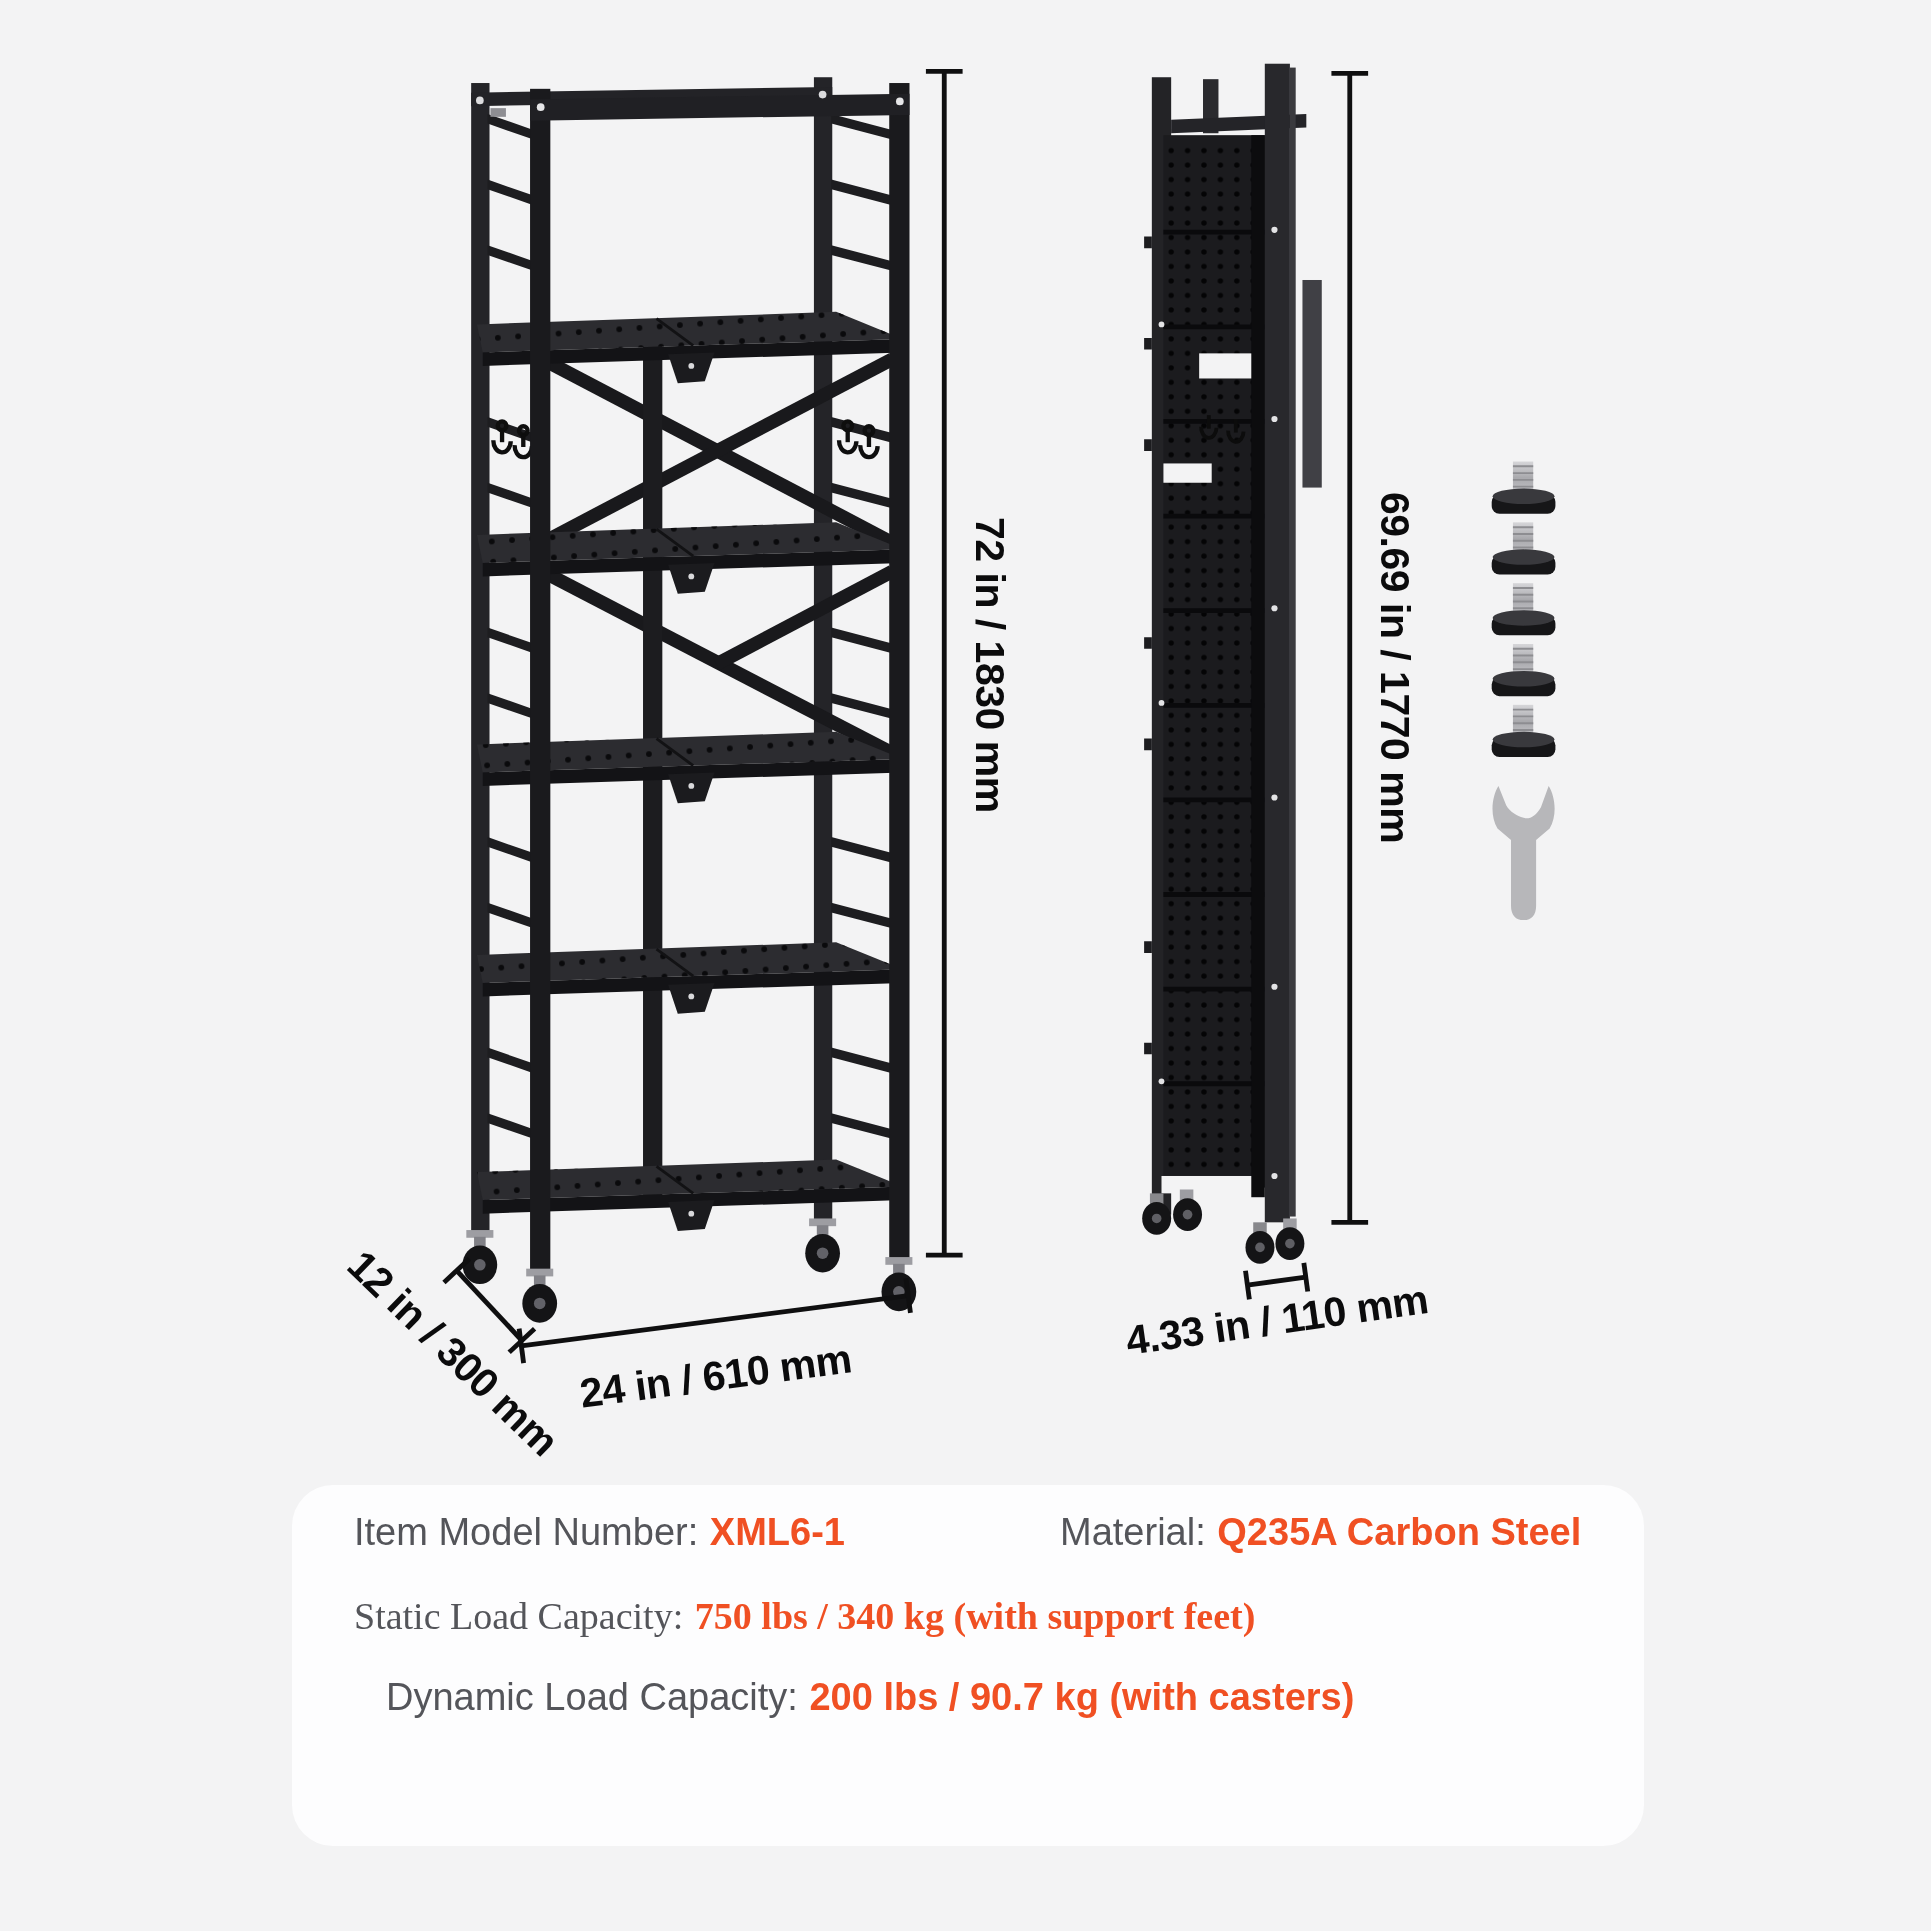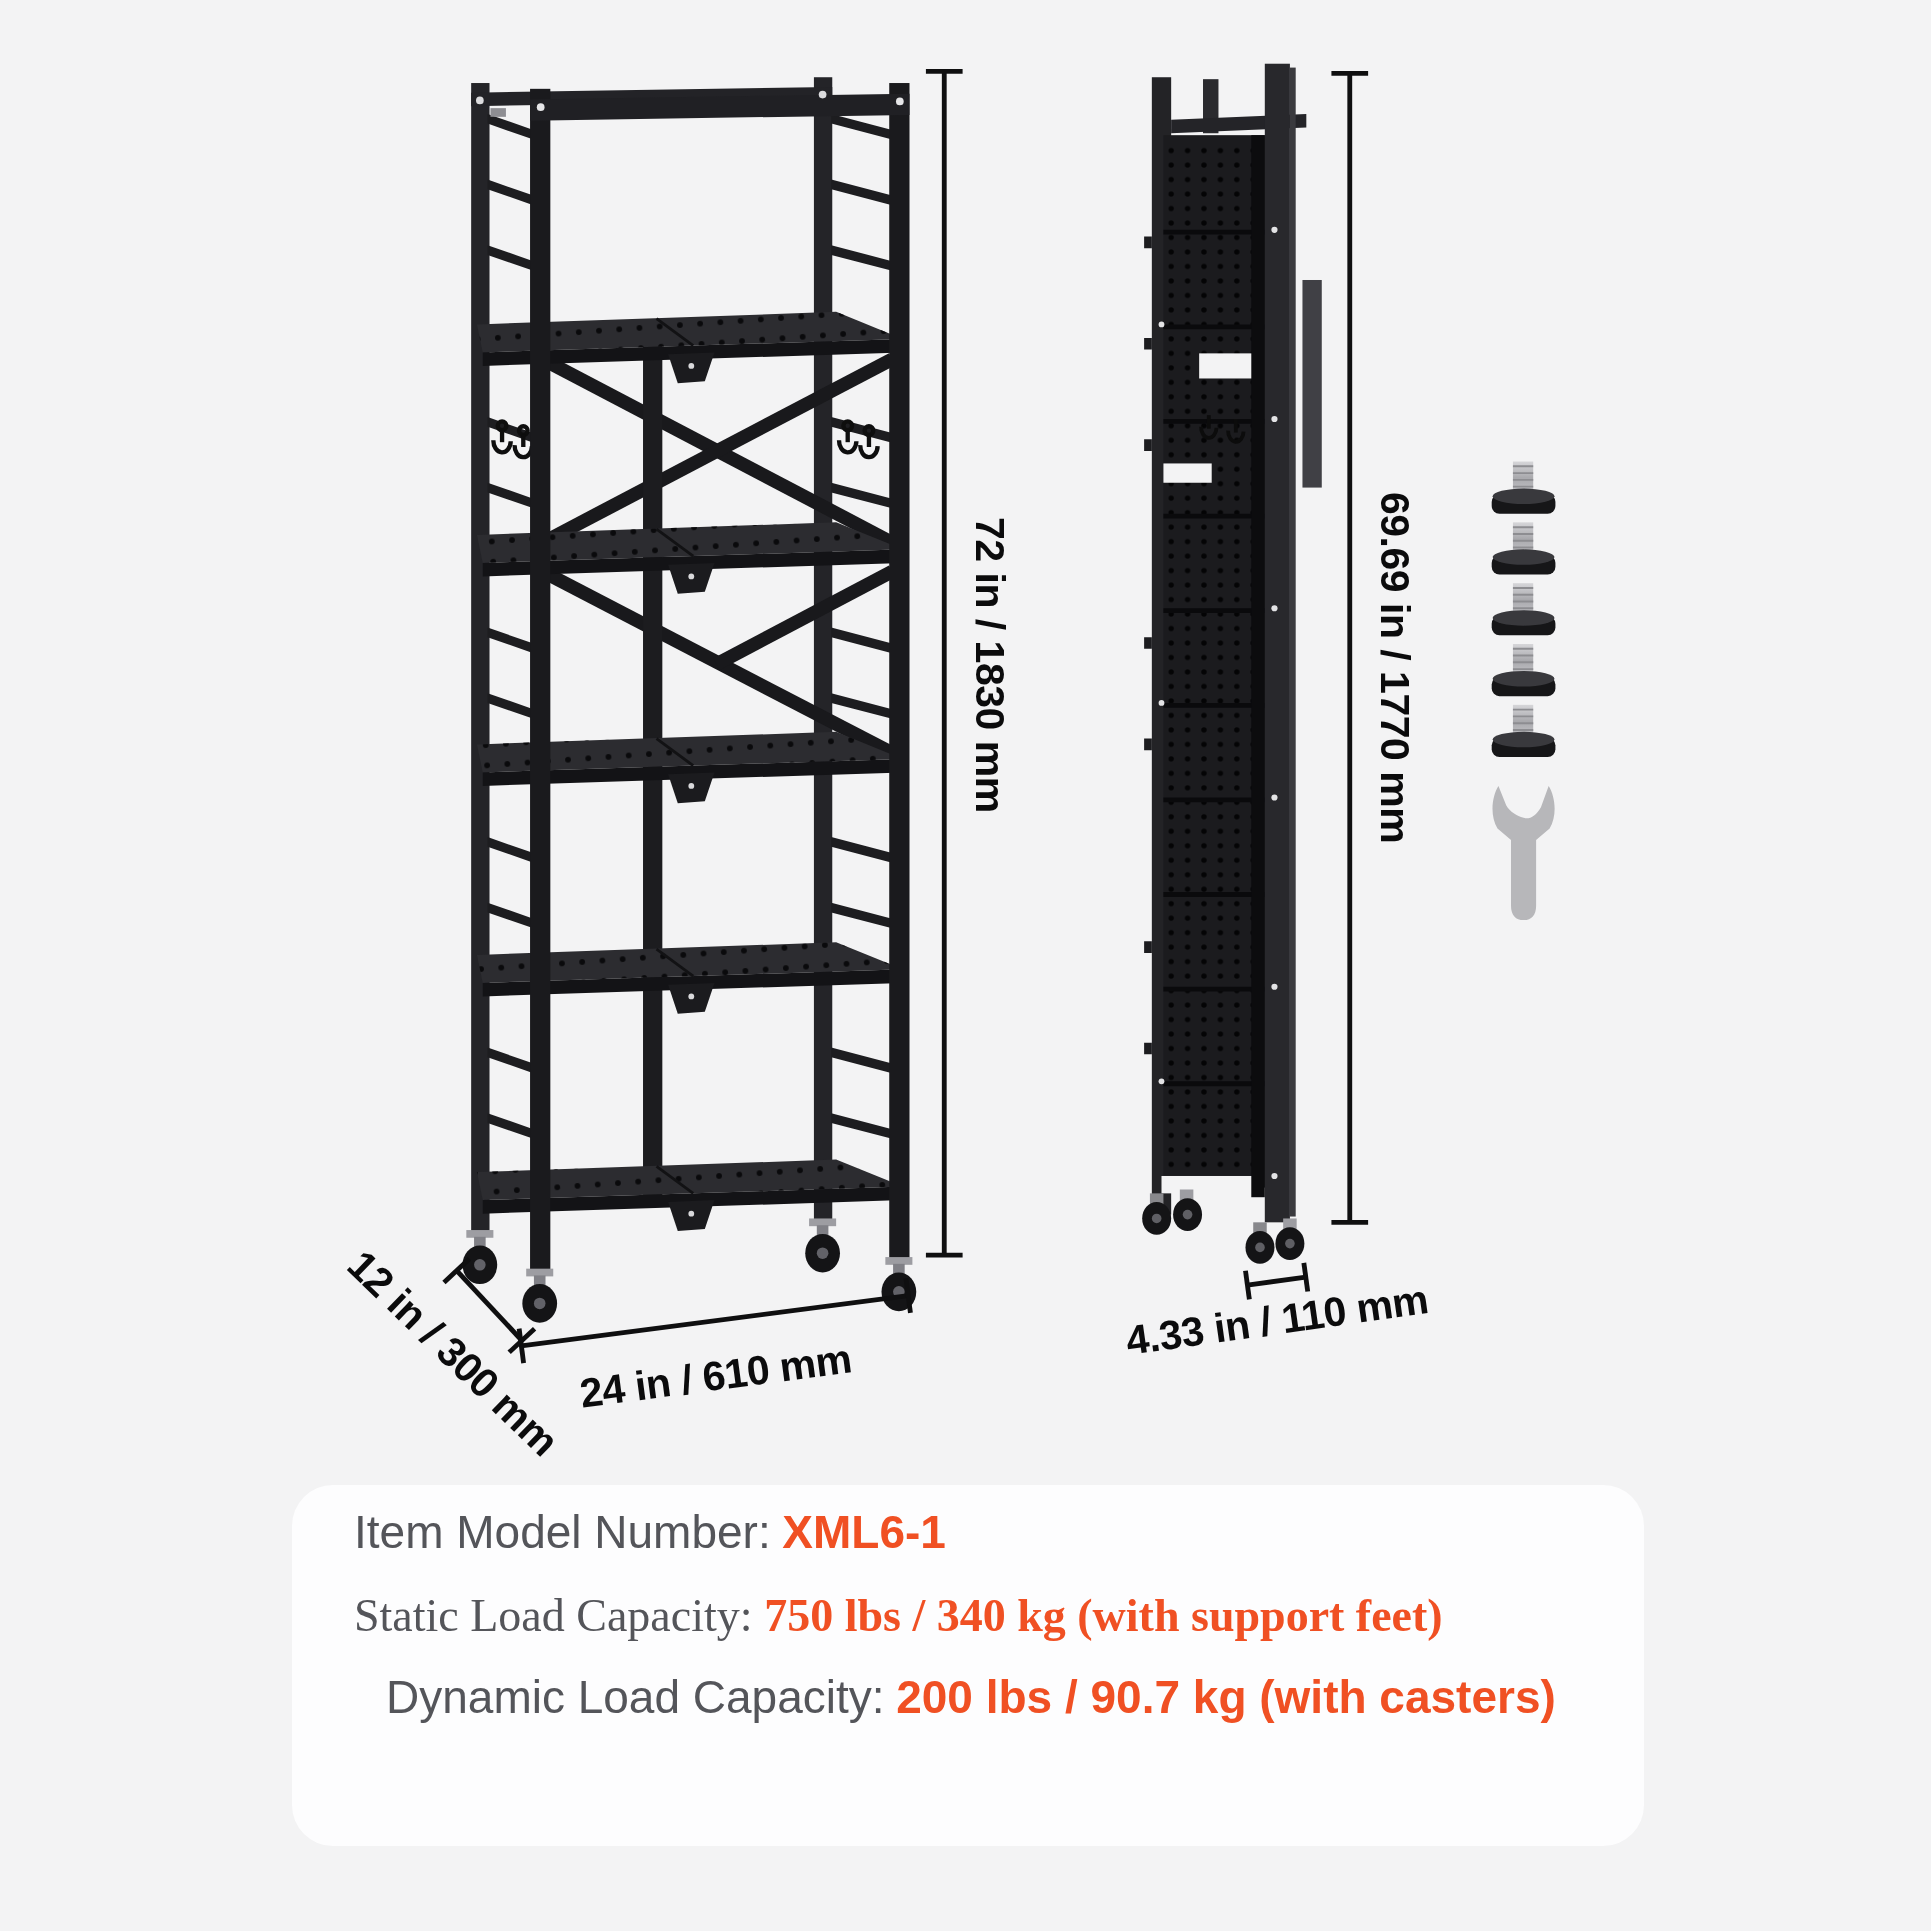--- a/index.html
+++ b/index.html
@@ -3,21 +3,21 @@
 <meta charset="utf-8">
 <style>
   html,body{margin:0;padding:0;}
   body{width:1931px;height:1931px;background:#f3f3f4;font-family:"Liberation Sans","DejaVu Sans",sans-serif;}
   .stage{position:relative;width:1931px;height:1931px;overflow:hidden;background:#f3f3f4;}
   .art{position:absolute;left:0;top:0;width:1931px;height:1931px;}
   .dim-label{position:absolute;font-weight:700;font-size:41px;color:#0b0b0c;letter-spacing:-0.5px;white-space:nowrap;}
   .dim-vertical{writing-mode:vertical-rl;text-orientation:mixed;}
   .rot{transform-origin:50% 50%;}
   .spec-panel{position:absolute;left:292px;top:1485px;width:1352px;height:361px;background:#fdfdfe;border-radius:41px;}
-  .spec-row{position:absolute;font-size:46px;line-height:50px;white-space:nowrap;}
+  .spec-row{position:absolute;font-size:38px;line-height:50px;white-space:nowrap;}
   .spec-label{color:#54555a;}
   .spec-value{color:#f05023;font-weight:700;margin-left:11.6px;}
 </style>
 </head>
 <body>
 
 <div class="stage">
 
   <svg class="art" viewBox="0 0 2000 2000">
     <defs>
@@ -313,20 +313,23 @@
   <div class="dim-label dim-vertical" style="left:966px;top:517px;">72 in / 1830 mm</div>
   <div class="dim-label dim-vertical" style="left:1371px;top:492px;">69.69 in / 1770 mm</div>
   <div class="dim-label rot" style="left:579px;top:1353px;transform:rotate(-7.5deg);">24 in / 610 mm</div>
   <div class="dim-label rot" style="left:316px;top:1330px;transform:rotate(44deg);">12 in / 300 mm</div>
   <div class="dim-label rot" style="left:1125px;top:1297px;transform:rotate(-8deg);">4.33 in / 110 mm</div>
 
   <div class="spec-panel">
     <div class="spec-row" style="left:62px;top:22px;">
       <span class="spec-label">Item Model Number:</span><span class="spec-value">XML6-1</span>
     </div>
+    <div class="spec-row" style="left:768px;top:22px;">
+      <span class="spec-label">Material:</span><span class="spec-value">Q235A Carbon Steel</span>
+    </div>
     <div class="spec-row" style="left:62px;top:106px;font-family:Liberation Serif, serif;">
       <span class="spec-label">Static Load Capacity:</span><span class="spec-value">750 lbs / 340 kg (with support feet)</span>
     </div>
     <div class="spec-row" style="left:62px;top:187px;margin-left:32px;">
       <span class="spec-label">Dynamic Load Capacity:</span><span class="spec-value">200 lbs / 90.7 kg (with casters)</span>
     </div>
   </div>
 
 </div>
 

